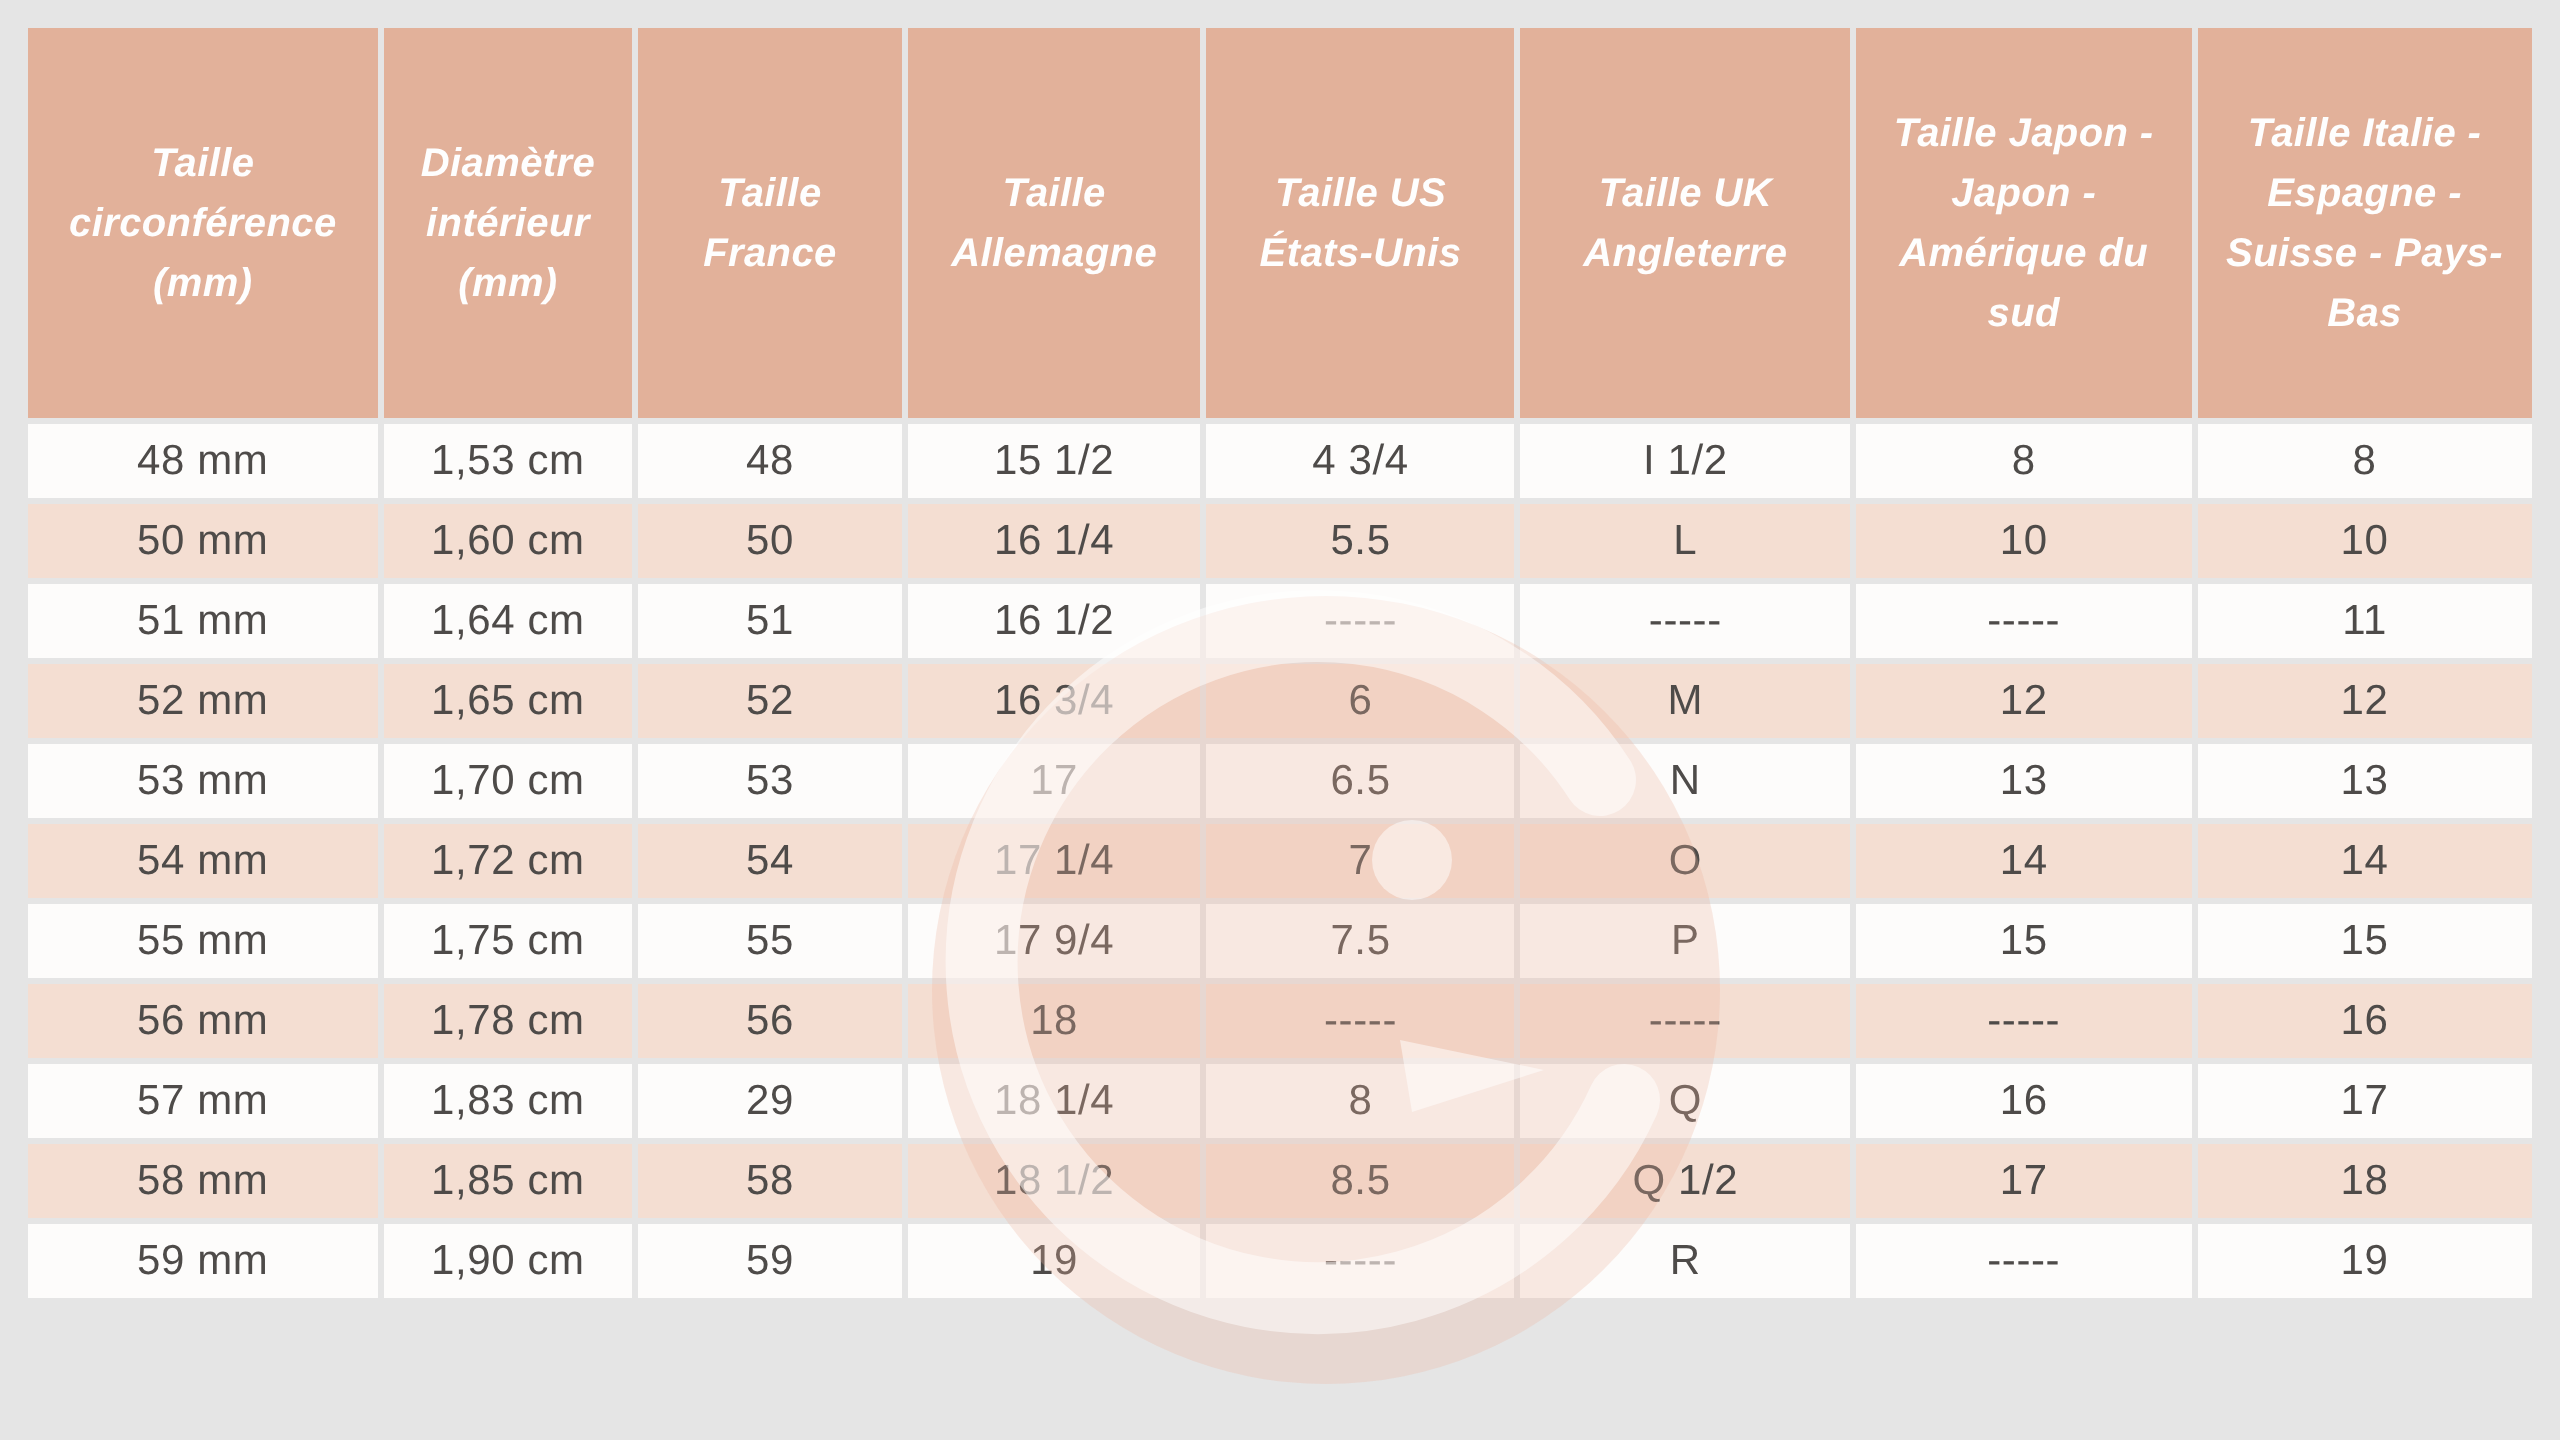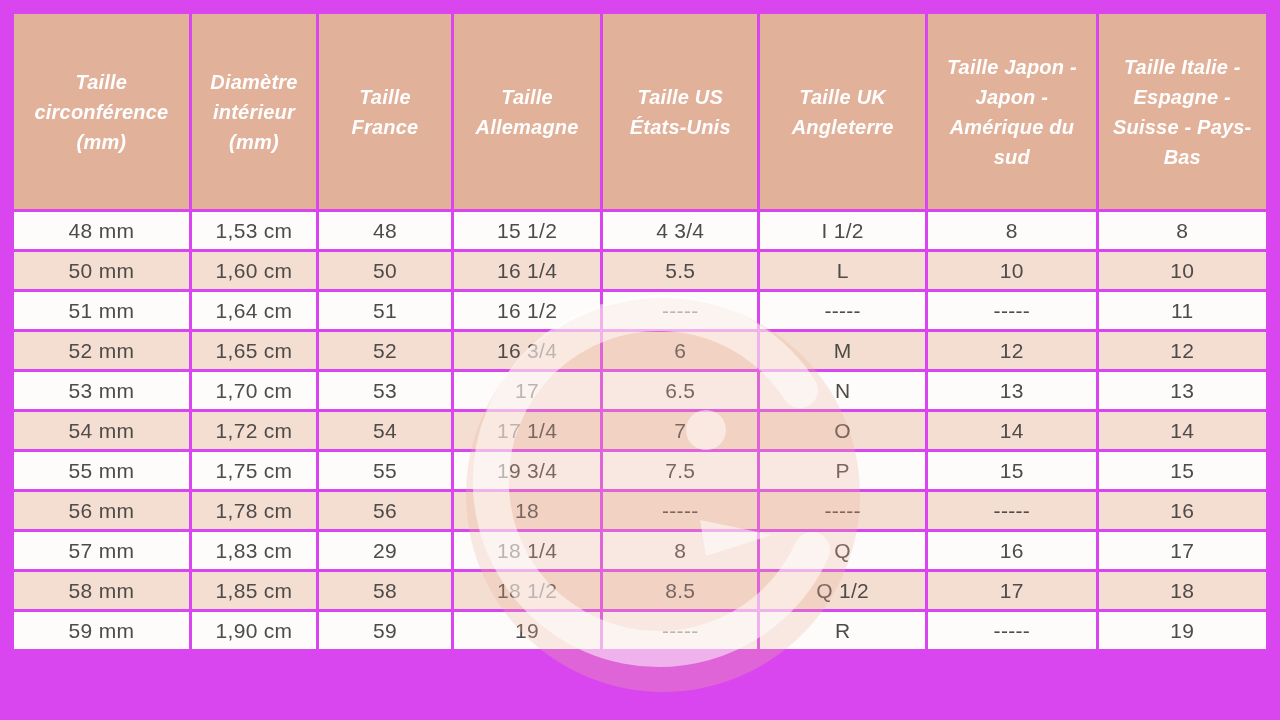--- a/index.html
+++ b/index.html
@@ -8,21 +8,21 @@
     width: 1280px;
     height: 720px;
     overflow: hidden;
     background: #ffffff;
     font-family: "Liberation Sans", sans-serif;
   }
   .page {
     position: relative;
     width: 1280px;
     height: 720px;
-    background: #d946ef;
+    background: #e5e5e5;
   }
   table.ring-table {
     position: absolute;
     left: 11px;
     top: 11px;
     width: 1258px;
     border-collapse: separate;
     border-spacing: 3px;
     table-layout: fixed;
   }
@@ -146,21 +146,21 @@
           <td>17 1/4</td>
           <td>7</td>
           <td>O</td>
           <td>14</td>
           <td>14</td>
         </tr>
         <tr>
           <td>55 mm</td>
           <td>1,75 cm</td>
           <td>55</td>
-          <td>19 3/4</td>
+          <td>17 9/4</td>
           <td>7.5</td>
           <td>P</td>
           <td>15</td>
           <td>15</td>
         </tr>
         <tr>
           <td>56 mm</td>
           <td>1,78 cm</td>
           <td>56</td>
           <td>18</td>

